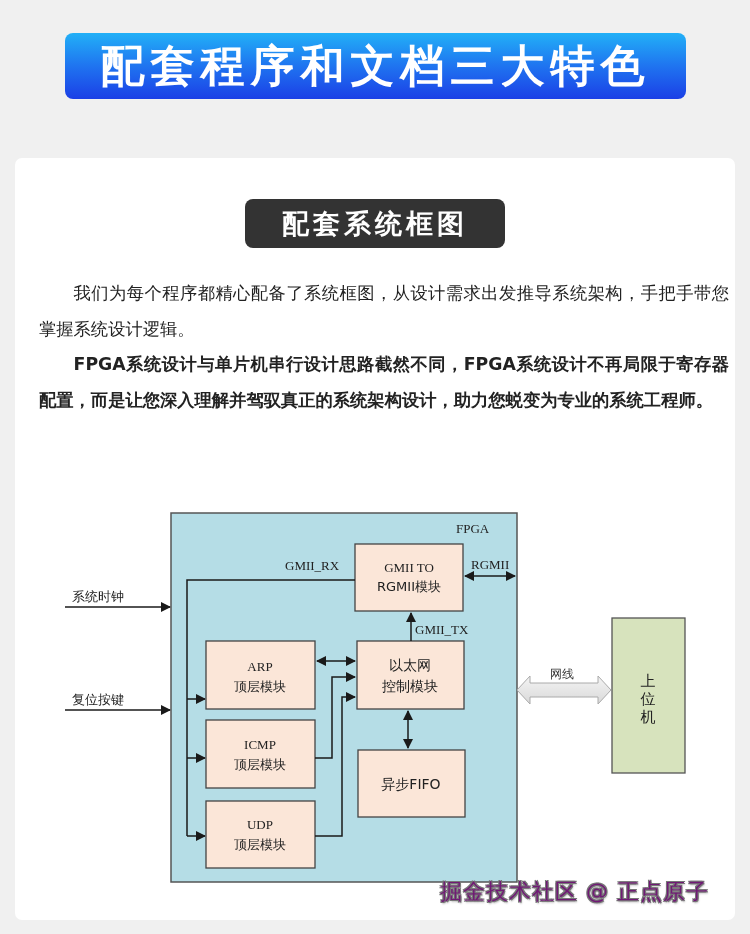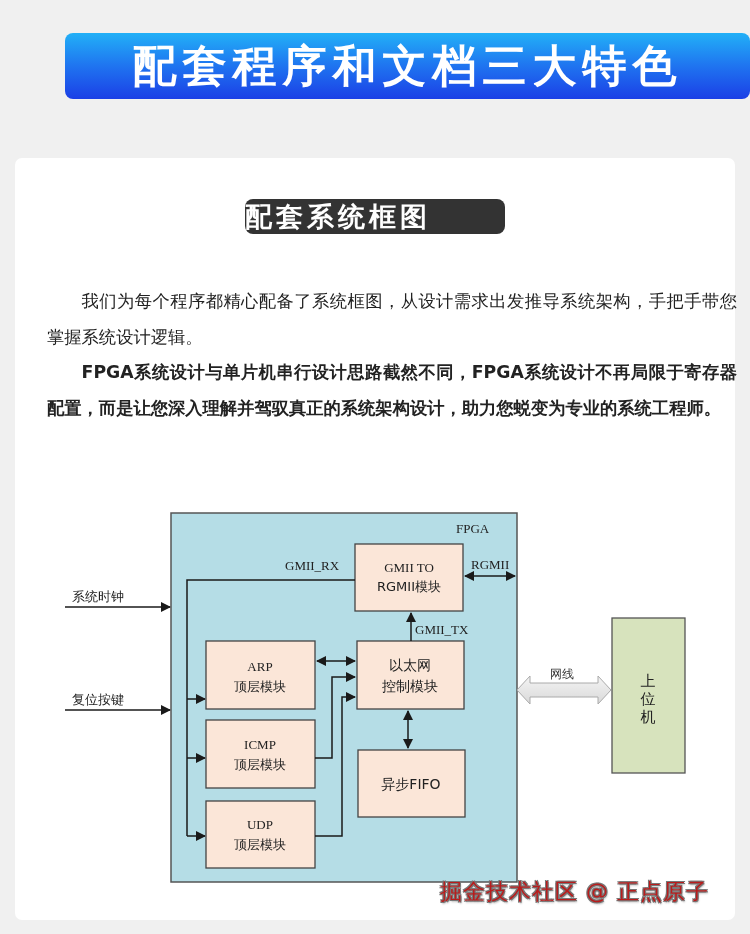--- a/index.html
+++ b/index.html
@@ -1,30 +1,30 @@
 <!DOCTYPE html>
 <html><head>
 <meta charset="utf-8">
 <style>
   html, body { margin:0; padding:0; }
   body { width:750px; height:934px; background:#f0f0f0; position:relative; overflow:hidden;
          font-family:"DejaVu Sans","Liberation Sans",sans-serif; }
-  .banner { position:absolute; left:65px; top:33px; width:685px; height:66px; border-radius:8px;
+  .banner { position:absolute; left:65px; top:33px; width:621px; height:66px; border-radius:8px;
             background:linear-gradient(180deg,#22b0f7 0%,#1f74f0 50%,#1b3fe6 100%);
             display:flex; align-items:center; justify-content:center; }
   .banner span { color:#fff; font-size:44px; font-weight:bold; letter-spacing:6px; }
   .card { position:absolute; left:15px; top:158px; width:720px; height:762px; background:#fff;
           border-radius:7px; }
-  .badge { position:absolute; left:245px; top:199px; width:260px; height:35px; background:#333;
-           border-radius:8px; display:flex; align-items:center; justify-content:flex-start; }
+  .badge { position:absolute; left:245px; top:199px; width:260px; height:49px; background:#333;
+           border-radius:8px; display:flex; align-items:center; justify-content:center; }
   .badge span { color:#fff; font-size:27px; font-weight:bold; letter-spacing:4px; }
   .para { position:absolute; left:35px; width:690px; font-size:17.3px; line-height:35.5px; color:#222;
-          text-align:justify; margin:12px; }
+          text-align:justify; margin:4px; }
   .diagram { position:absolute; left:0; top:0; width:750px; height:934px; }
-  .watermark { position:absolute; left:440px; top:877px; font-size:22px; color:#b91c1c;
+  .watermark { position:absolute; left:440px; top:877px; font-size:22px; color:#701a75;
                text-shadow: -1px -1px 0 #777, 1px -1px 0 #777, -1px 1px 0 #777, 1px 1px 0 #777, 1px 2px 2px rgba(0,0,0,.3);
                letter-spacing:1px; }
 </style>
 </head>
 <body>
 
 <div class="banner">
   <span>配套程序和文档三大特色</span>
 </div>
 

